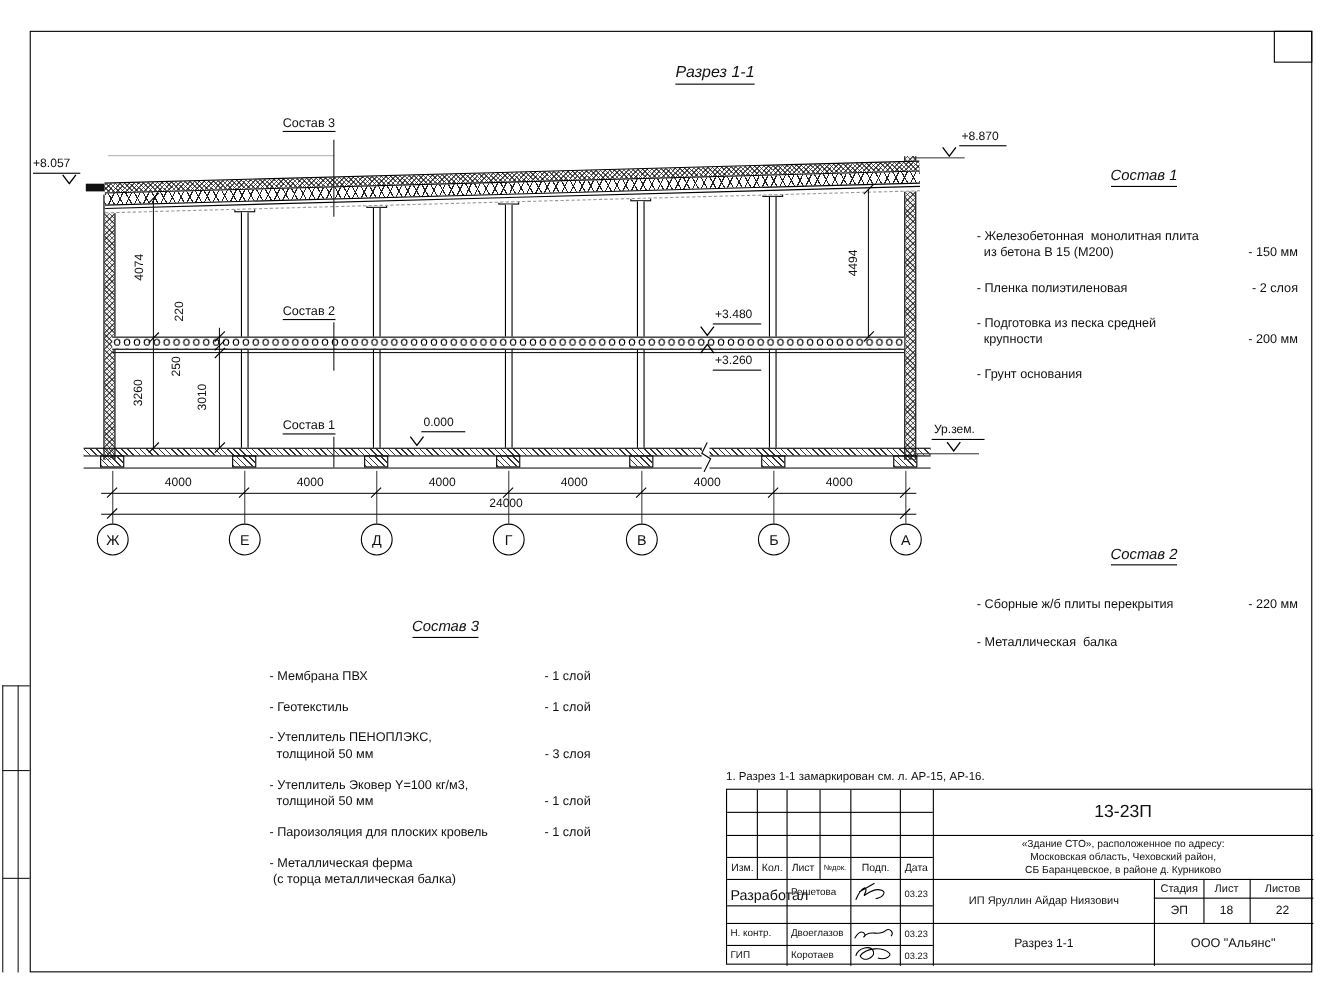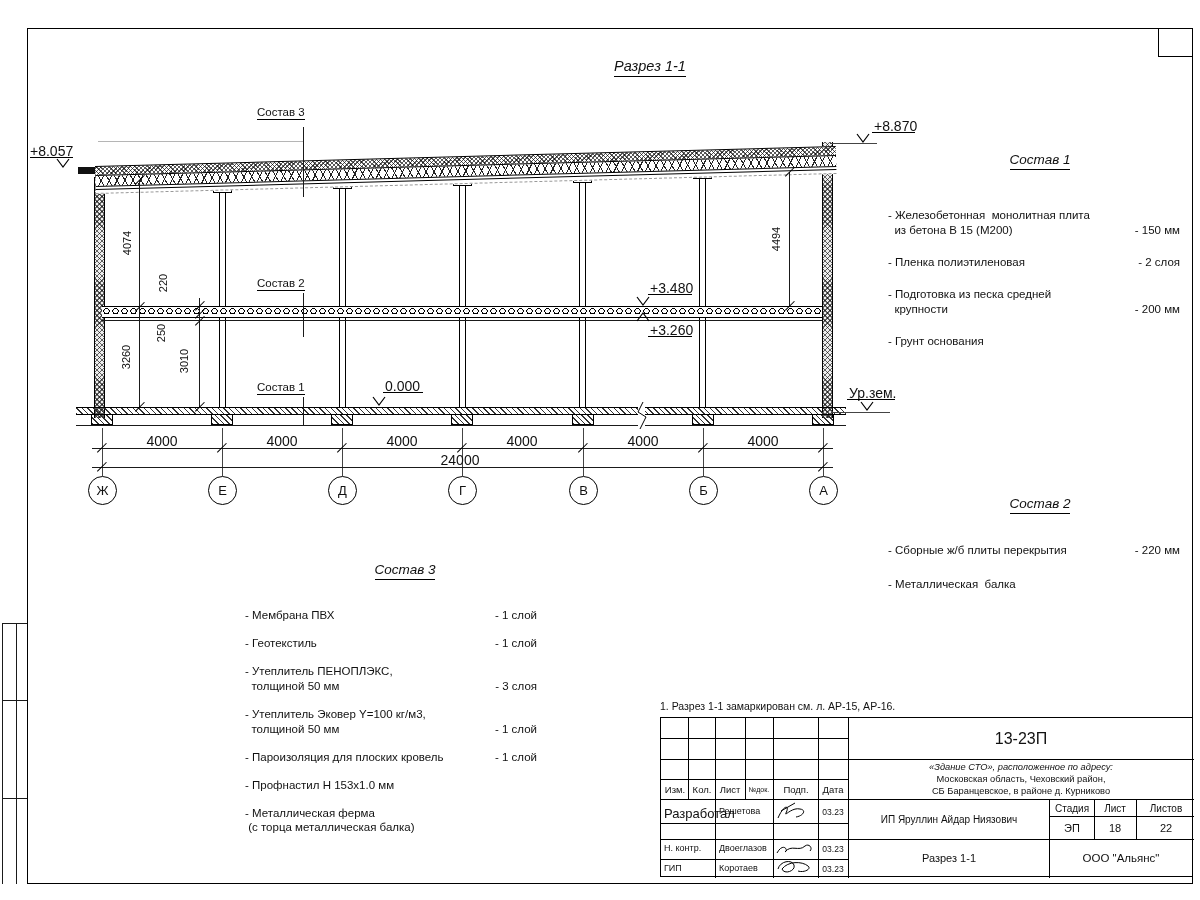--- a/index.html
+++ b/index.html
@@ -4,21 +4,21 @@
 <style>
   html,body{margin:0;padding:0;background:#fff;}
   #sheet{position:relative;width:1200px;height:900px;background:#fff;overflow:hidden;
          font-family:"Liberation Sans","DejaVu Sans",sans-serif;color:#111;}
   .abs{position:absolute;}
   .hline{position:absolute;background:#1a1a1a;height:1.1px;}
   .vline{position:absolute;background:#1a1a1a;width:1.1px;}
   .thin{background:#444;}
   .gray{background:#b5b5b5;}
   .tick{position:absolute;width:13px;height:1.4px;background:#000;transform:translate(-50%,-50%) rotate(-45deg);}
-  .dimtext{position:absolute;font-size:14px;white-space:nowrap;}
+  .dimtext{position:absolute;font-size:11px;white-space:nowrap;}
   .vdim{position:absolute;font-size:11px;white-space:nowrap;transform:translate(-50%,-50%) rotate(-90deg);}
   .ctr{text-align:center;}
   .ital{font-style:italic;}
   .uline{display:inline-block;border-bottom:1px solid #000;padding-bottom:2px;}
   .axis-circle{position:absolute;width:27px;height:27px;border:1.3px solid #000;border-radius:50%;
                display:flex;align-items:center;justify-content:center;font-size:13px;background:#fff;}
   .hatch-wall{background-color:#eee;border-left:1.3px solid #000;border-right:1.3px solid #000;
     background-image:repeating-linear-gradient(45deg,rgba(0,0,0,.6) 0 1px,transparent 1px 3.5px),
                      repeating-linear-gradient(-45deg,rgba(0,0,0,.6) 0 1px,transparent 1px 3.5px);}
   .roof-hatch{border-top:1.5px solid #000;border-bottom:1px solid #000;
@@ -282,24 +282,20 @@
       </div>
     <div class="comp-row" style="margin-bottom:13px;">
         <span class="nm">- Утеплитель Эковер Y=100 кг/м3,
   толщиной 50 мм</span>
         <span class="vl">- 1 слой</span>
       </div>
     <div class="comp-row" style="margin-bottom:13px;">
         <span class="nm">- Пароизоляция для плоских кровель</span>
         <span class="vl">- 1 слой</span>
       </div>
-    <div class="comp-row" style="margin-bottom:13px;">
-        <span class="nm">- Профнастил Н 153х1.0 мм</span>
-        <span class="vl"></span>
-      </div>
     <div class="comp-row">
         <span class="nm">- Металлическая ферма
  (с торца металлическая балка)</span>
         <span class="vl"></span>
       </div>
   </div>
 
   <div class="abs" style="left:660px;top:700px;font-size:10.5px;">1. Разрез 1-1 замаркирован см. л. АР-15, АР-16.</div>
 
   <div class="abs" style="left:660px;top:717px;width:533px;height:160px;border:1.6px solid #000;box-sizing:border-box;">
@@ -345,21 +341,21 @@
     </svg>
 
     <div class="tb-text" style="left:3px;top:145px;font-size:9px;">ГИП</div>
     <div class="tb-text" style="left:58px;top:145px;font-size:9px;">Коротаев</div>
     <div class="tb-text tb-ctr" style="left:172px;top:151px;font-size:8.5px;">03.23</div>
     <svg class="tb-text" style="left:113px;top:139px;" width="44" height="20" viewBox="0 0 44 20">
       <path d="M4 12 C6 4,18 2,20 8 C22 14,10 18,8 12 C14 4,28 4,34 9 C38 12,30 16,24 14" fill="none" stroke="#000" stroke-width="1"></path>
     </svg>
 
     <div class="tb-text tb-ctr" style="left:360px;top:21px;font-size:16px;">13-23П</div>
-    <div class="tb-text tb-ctr ctr" style="left:360px;top:49px;font-size:9.3px;font-style:italic;">«Здание СТО», расположенное по адресу:</div>
+    <div class="tb-text tb-ctr ctr" style="left:360px;top:49px;font-size:9.3px;">«Здание СТО», расположенное по адресу:</div>
     <div class="tb-text tb-ctr ctr" style="left:360px;top:61px;font-size:9.3px;">Московская область, Чеховский район,</div>
     <div class="tb-text tb-ctr ctr" style="left:360px;top:73px;font-size:9.3px;">СБ Баранцевское, в районе д. Курниково</div>
     <div class="tb-text tb-ctr" style="left:288px;top:101px;font-size:10px;text-align:right;">ИП Яруллин Айдар Ниязович</div>
     <div class="tb-text tb-ctr" style="left:288px;top:140px;font-size:11px;">Разрез 1-1</div>
     <div class="tb-text tb-ctr" style="left:411px;top:90px;font-size:10px;">Стадия</div>
     <div class="tb-text tb-ctr" style="left:454px;top:90px;font-size:10px;">Лист</div>
     <div class="tb-text tb-ctr" style="left:505px;top:90px;font-size:10px;">Листов</div>
     <div class="tb-text tb-ctr" style="left:411px;top:110px;font-size:11px;">ЭП</div>
     <div class="tb-text tb-ctr" style="left:454px;top:110px;font-size:11px;">18</div>
     <div class="tb-text tb-ctr" style="left:505px;top:110px;font-size:11px;">22</div>

